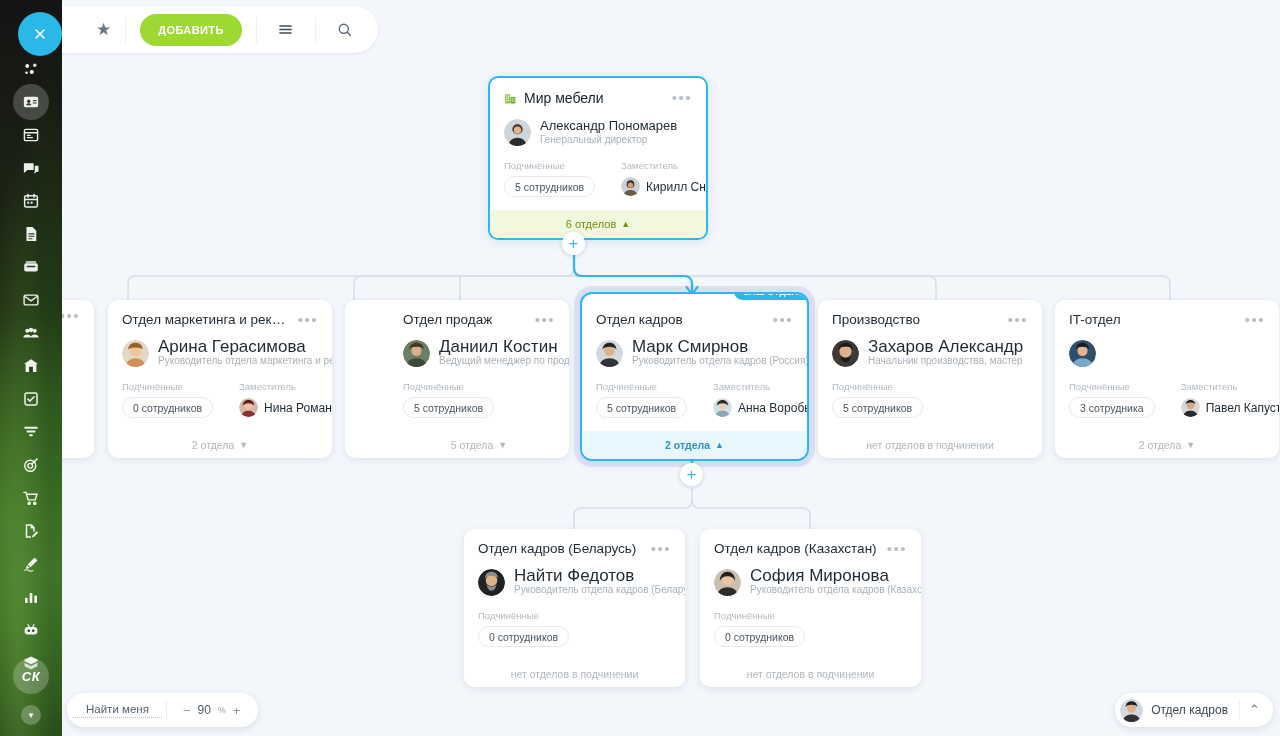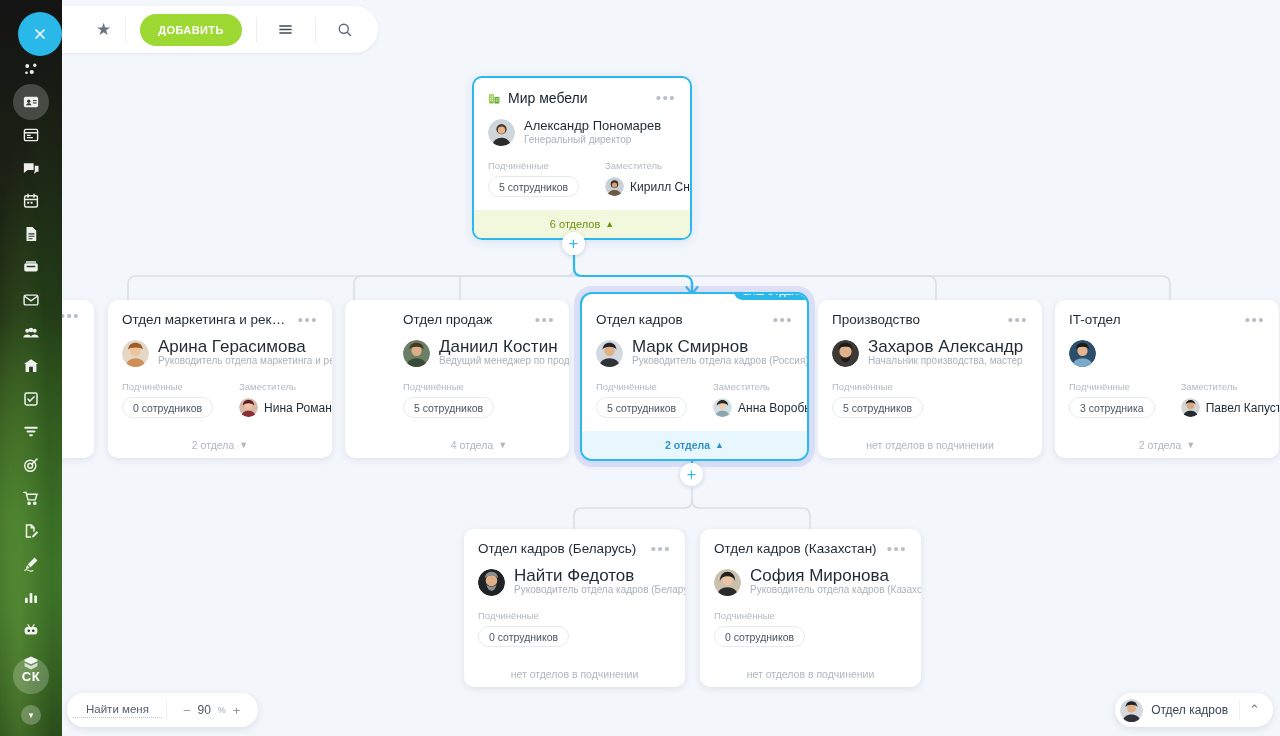--- a/index.html
+++ b/index.html
@@ -11,20 +11,21 @@
   }
 
   
   #sidebar {
     position: absolute; left: 0; top: 0; width: 62px; height: 736px;
     background:
       radial-gradient(circle at 90% 78%, rgba(90,160,60,0.55) 0%, rgba(0,0,0,0) 45%),
       linear-gradient(180deg, #141414 0%, #1b2114 24%, #203014 42%, #2c4a17 58%, #31571a 70%, #2b4d18 82%, #1d3511 100%);
     overflow: hidden;
     z-index: 30;
+    font-style: italic;
   }
   #sidebar::after {
     content:""; position:absolute; inset:0;
     background:
       radial-gradient(ellipse at 30% 88%, rgba(120,180,70,.35), rgba(0,0,0,0) 55%),
       radial-gradient(ellipse at 75% 62%, rgba(40,90,30,.45), rgba(0,0,0,0) 60%);
     pointer-events:none;
   }
   .side-close {
     position: absolute; left: 18px; top: 12px; width: 44px; height: 44px;
@@ -111,21 +112,21 @@
 
   .card-foot {
     margin-top: 13px; height: 27px; display: flex; align-items: center; justify-content: center;
     font-size: 10.5px; color: #b0b7bf;
   }
   .card-foot.link { color: #3ea1d8; }
   .card-foot .chev { margin-left: 5px; font-size: 9px; }
 
   
   #card-root {
-    left: 410px; top: 76px; width: 220px;
+    left: 426px; top: 76px; width: 220px;
     border: 2px solid #2cb8ee; border-radius: 10px; box-shadow: 0 2px 10px rgba(40,120,180,.14);
   }
   #card-root .card-title { font-size: 14px; color: #15212b; }
   #card-root .card-foot { background: #f2f8dd; color: #6f9112; height: 28px; font-size: 11px; font-weight: 500; }
   #card-root .p-name { font-size: 13px; }
 
   
   #card-hr {
     left: 518px; top: 292px; width: 229px; border-radius: 12px;
     border: 2px solid #2cb8ee; background: #fff;
@@ -478,21 +479,21 @@
         </div>
       </div>
       <div class="meta">
         <div class="meta-col">
             <span class="meta-lbl">Подчинённые</span>
             <span class="pill">5 сотрудников</span>
           </div>
       </div>
     </div>
     <div class="card-foot">
-      <span>4 отдела</span>
+      <span>5 отдела</span>
       <span class="chev">▼</span>
     </div>
   </div>
 
   <div class="card" id="card-hr">
     <div class="badge-you">ВАШ ОТДЕЛ</div>
     <div class="card-body">
       <div class="card-head" style="margin-top:6px;">
           <span class="card-title">Отдел кадров</span>
           <span class="dots">•••</span>

